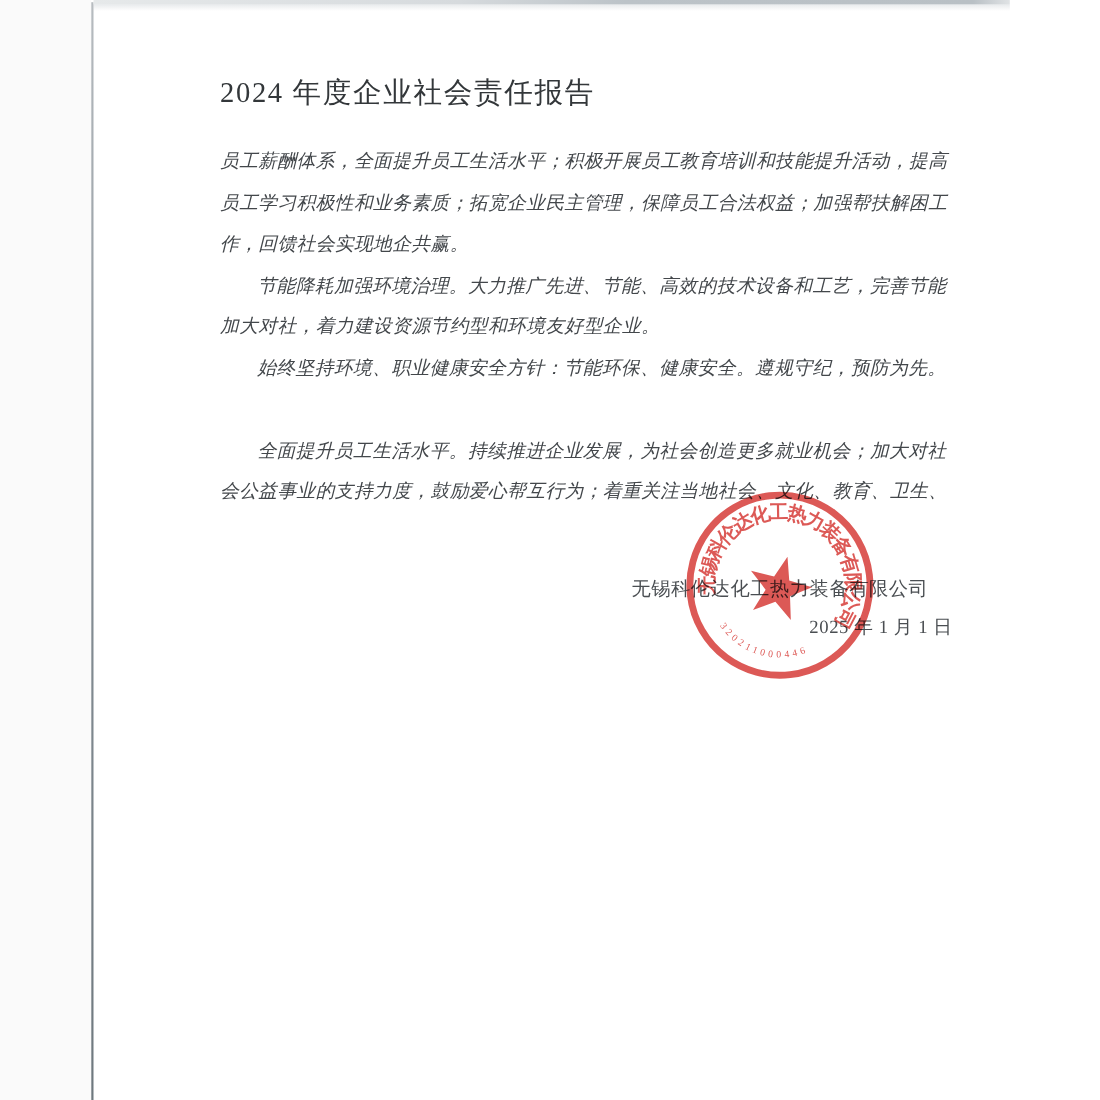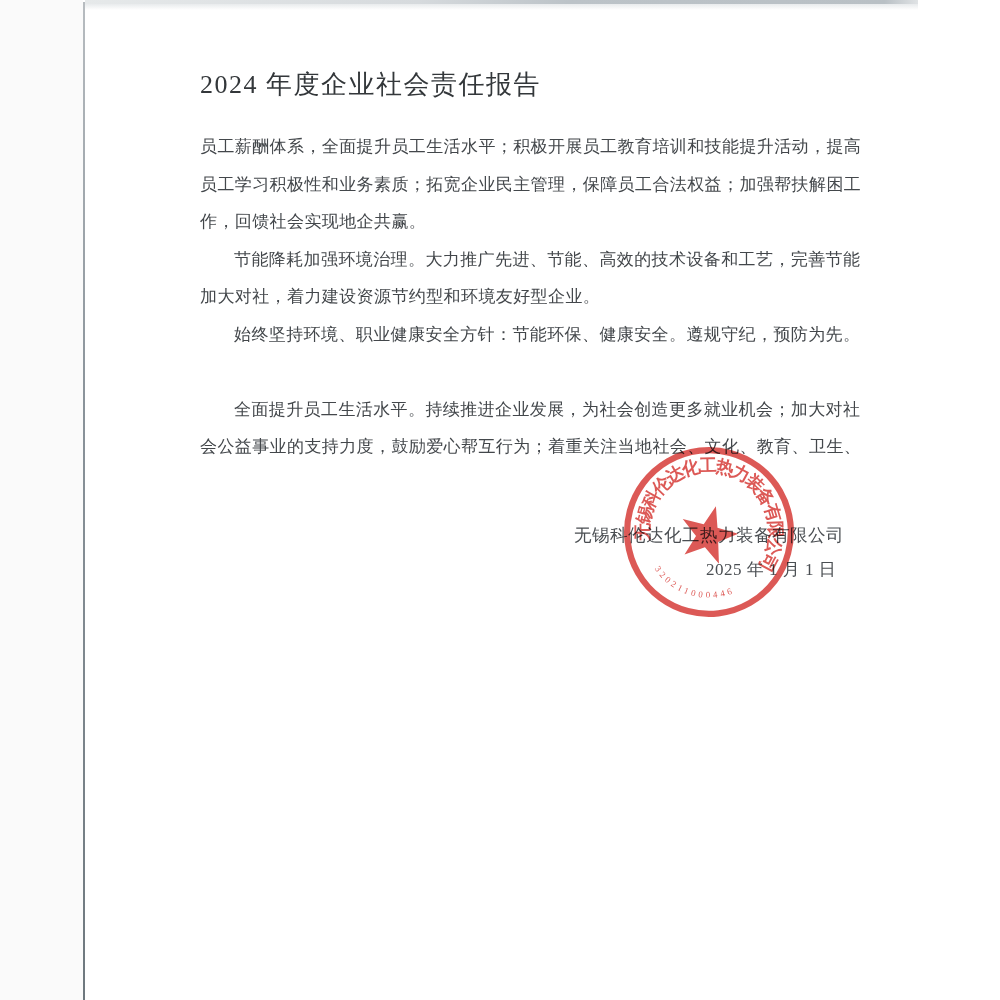--- a/index.html
+++ b/index.html
@@ -20,32 +20,32 @@
   
   .title{
     position:absolute;left:200px;top:68px;width:646px;height:34px;
     text-align:left;font-size:26px;font-weight:normal;color:#33373a;
     letter-spacing:1.5px;line-height:34px;
   }
   
   .bline{
     position:absolute;left:200px;width:646px;height:38px;line-height:38px;
     font-size:17px;color:#43474b;letter-spacing:.4px;
-    text-align:justify;text-align-last:justify;white-space:nowrap;
+    text-align:justify;text-align-last:justify;white-space:nowrap;font-style:italic;
   }
   .bline.end{text-align-last:left;}
   .bline.ind{text-indent:2em;}
   
   .sig-company{
     position:absolute;left:574px;top:523px;width:272px;height:24px;
     font-size:17.5px;color:#4a4e52;letter-spacing:.5px;white-space:nowrap;
   }
   .sig-date{
     position:absolute;left:706px;top:558px;width:160px;height:24px;
-    font-size:17px;color:#4a4e52;letter-spacing:.5px;white-space:nowrap;
+    font-size:17px;color:#4a4e52;letter-spacing:.5px;white-space:nowrap;text-align:right;
   }
   
   .seal{
     position:absolute;left:620px;top:443px;width:178px;height:178px;
     opacity:.88;mix-blend-mode:multiply;pointer-events:none;
   }
   .seal text{font-family:"Liberation Serif","DejaVu Serif",serif;}
 </style>
 </head>
 <body>

